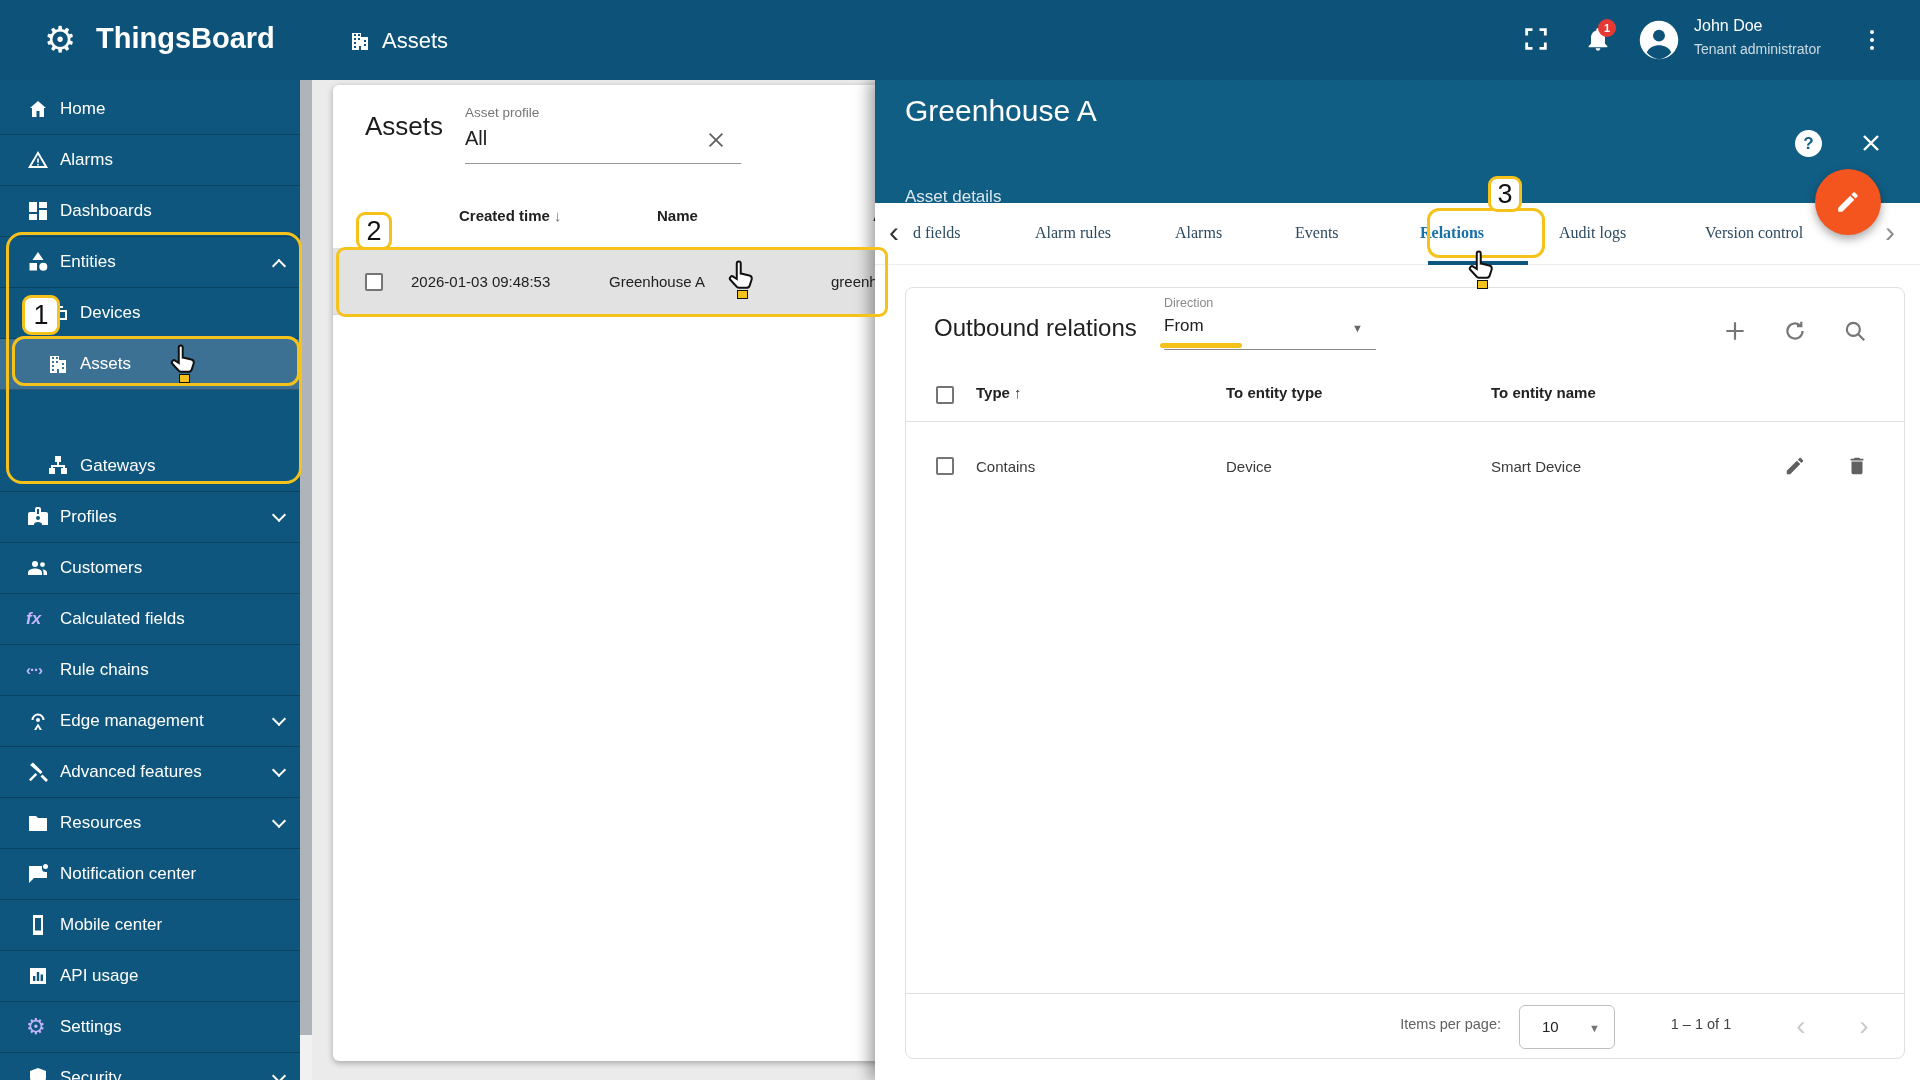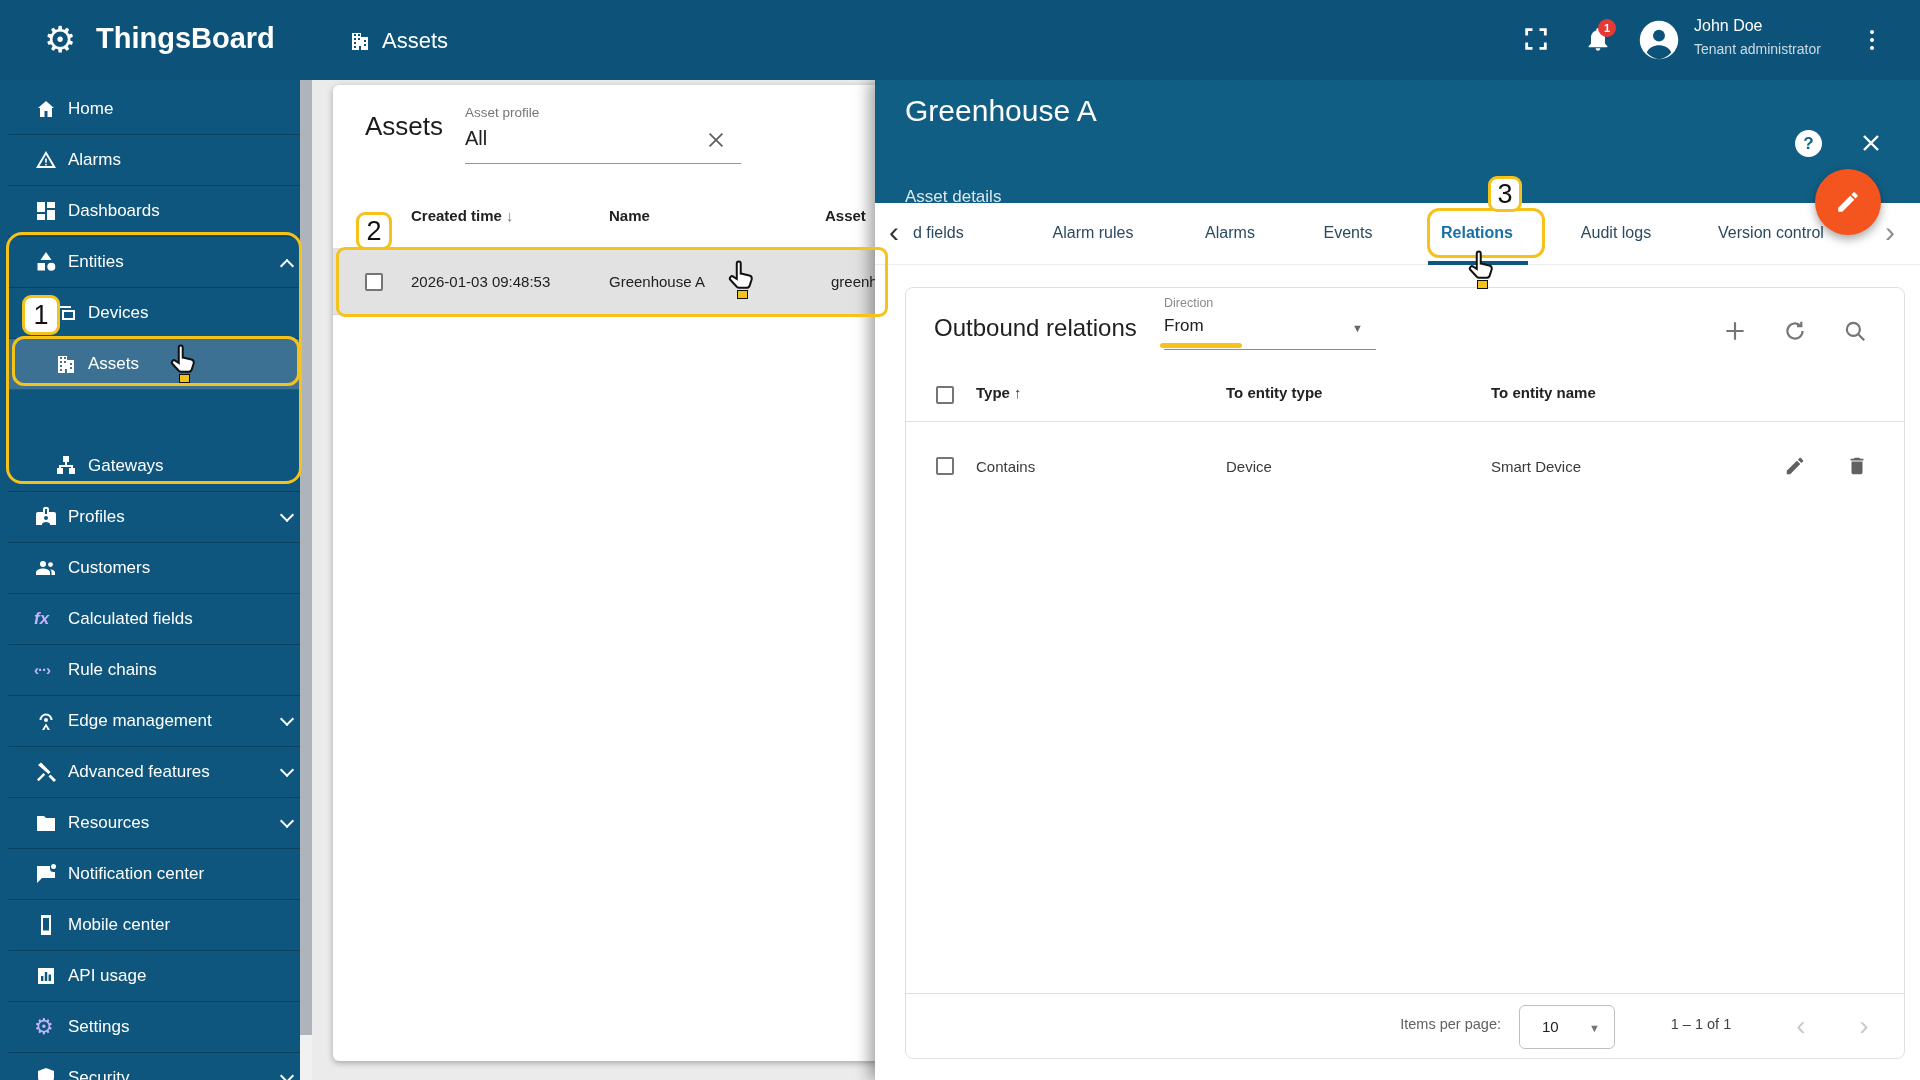--- a/index.html
+++ b/index.html
@@ -17,21 +17,21 @@
   .bell-badge { position:absolute; left:14px; top:-6px; width:18px; height:18px; background:#e53935; border-radius:50%;
     color:#fff; font-size:11px; line-height:18px; text-align:center; font-weight:700; }
   .avatar { position:absolute; left:1638px; top:19px; width:42px; height:42px; }
   .user-name { position:absolute; left:1694px; top:17px; color:#fff; font-size:16px; font-weight:500; }
   .user-role { position:absolute; left:1694px; top:41px; color:rgba(255,255,255,.78); font-size:14px; }
   .kebab { position:absolute; left:1864px; top:26px; width:16px; height:28px; color:#fff; font-size:22px; letter-spacing:0; line-height:9px; text-align:center; }
   .kebab i { display:block; width:4px; height:4px; background:#fff; border-radius:50%; margin:4px auto; }
 
   
   .sidebar { position:absolute; left:0; top:80px; width:312px; height:1000px; background:#0e567d; z-index:20; overflow:hidden; }
-  .nav-item { position:absolute; left:8px; width:312px; height:51px; border-bottom:1px solid rgba(0,0,0,.22); cursor:pointer;text-decoration:underline; }
+  .nav-item { position:absolute; left:0; width:312px; height:51px; border-bottom:1px solid rgba(0,0,0,.22); cursor:pointer;text-decoration:underline; }
   .nav-item .nicon { position:absolute; left:26px; top:13px; width:24px; height:24px; color:#c4b5fd; }
   .nav-item .nlabel { position:absolute; left:60px; top:0; line-height:50px; color:#fff; font-size:17px; font-weight:500; white-space:nowrap; }
   .nav-item.sub .nicon { left:46px; }
   .nav-item.sub .nlabel { left:80px; }
   .nav-item.selected { background:#3d7194; }
   .chev { position:absolute; right:28px; top:22px; width:10px; height:10px; border-right:2.5px solid #fff; border-bottom:2.5px solid #fff; }
   .chev.down { transform:rotate(45deg); top:18px; }
   .chev.up { transform:rotate(-135deg); top:24px; }
   .fx-txt { font-size:17px; font-style:italic; font-weight:700; color:#fff; line-height:24px; }
   .rc-txt { font-size:15px; font-weight:700; color:#fff; line-height:24px; letter-spacing:-1px; }
@@ -41,41 +41,41 @@
 
   
   .assets-card { position:absolute; left:333px; top:85px; width:548px; height:976px; background:#fff; border-radius:6px;
     box-shadow:0 2px 6px rgba(0,0,0,.3); z-index:10; overflow:hidden; }
   .ap-title { position:absolute; left:32px; top:26px; font-size:26px; color:#1c1c1c; }
   .ap-filter-label { position:absolute; left:132px; top:20px; font-size:13.5px; color:#757575; }
   .ap-filter-value { position:absolute; left:132px; top:42px; font-size:20px; color:#212121; }
   .ap-filter-underline { position:absolute; left:132px; top:78px; width:276px; height:1px; background:#949494; }
   .ap-clear { position:absolute; left:372px; top:44px; width:22px; height:22px; color:#616161; }
   .cb { position:absolute; width:18px; height:18px; border:2px solid #757575; border-radius:2px; background:transparent; }
-  .th { position:absolute; top:122px; font-size:15px; font-weight:700; color:#212121; white-space:nowrap; }
+  .th { position:absolute; top:122px; font-size:15px; font-weight:700; color:#212121; white-space:nowrap;margin-left:48px; }
   .sort-arrow { color:#757575; font-weight:400; font-size:15px; }
   .ap-divider { position:absolute; left:0; top:163px; width:100%; height:1px; background:#e0e0e0; }
   .ap-row { position:absolute; left:0; top:164px; width:100%; height:66px; background:#e2e2e2; border-bottom:1px solid #d5d5d5; cursor:pointer; }
   .ap-row .cell { position:absolute; top:0; line-height:66px; font-size:15px; color:#212121; white-space:nowrap; }
 
   
   .drawer { position:absolute; left:875px; top:80px; width:1045px; height:1000px; background:#fff;
     box-shadow:-6px 0 14px rgba(0,0,0,.35); z-index:25; }
   .dr-header { position:absolute; left:0; top:0; width:100%; height:123px; background:#115e84; }
   .dr-title { position:absolute; left:30px; top:14px; font-size:30px; font-weight:500; color:#fff; }
   .dr-subtitle { position:absolute; left:30px; top:64px; font-size:17px; color:rgba(255,255,255,.85);margin-top:43px; }
   .help-btn { position:absolute; left:920px; top:50px; width:27px; height:27px; background:#fff; border-radius:50%;
     color:#115e84; font-size:17px; font-weight:700; text-align:center; line-height:27px; }
   .close-btn { position:absolute; left:984px; top:51px; width:24px; height:24px; color:#fff; }
   .fab { position:absolute; left:940px; top:89px; width:66px; height:66px; border-radius:50%; background:#f4541d;
     box-shadow:0 4px 10px rgba(0,0,0,.35); z-index:5; color:#fff; }
   .fab svg { position:absolute; left:20px; top:20px; }
 
   .tabbar { position:absolute; left:0; top:123px; width:100%; height:62px; background:#fff; border-bottom:1px solid #ececec; }
-  .tab { position:absolute; top:0; line-height:60px; text-align:center; font-size:16px; font-weight:500; color:#2b4a60; white-space:nowrap; cursor:pointer; }
+  .tab { position:absolute; top:0; line-height:60px; text-align:left; font-size:16px; font-weight:500; color:#2b4a60; white-space:nowrap; cursor:pointer;font-family:Liberation Serif, serif; }
   .tab.active { color:#1870a8; font-weight:700; }
   .tab-scroll { position:absolute; top:0; line-height:58px; font-size:30px; color:#333; cursor:pointer; }
   .tab-underline { position:absolute; left:553px; top:58px; width:100px; height:4px; background:#0d5680; }
 
   .rel-card { position:absolute; left:30px; top:207px; width:1000px; height:772px; background:#fff;
     border:1px solid #e0e0e0; border-radius:8px; }
   .rc-title { position:absolute; left:28px; top:26px; font-size:24px; color:#212121; }
   .dir-label { position:absolute; left:258px; top:8px; font-size:12.5px; color:#8a8a8a; }
   .dir-value { position:absolute; left:258px; top:28px; font-size:17px; color:#212121; }
   .dir-arrow { position:absolute; left:446px; top:34px; font-size:11px; color:#666; }

